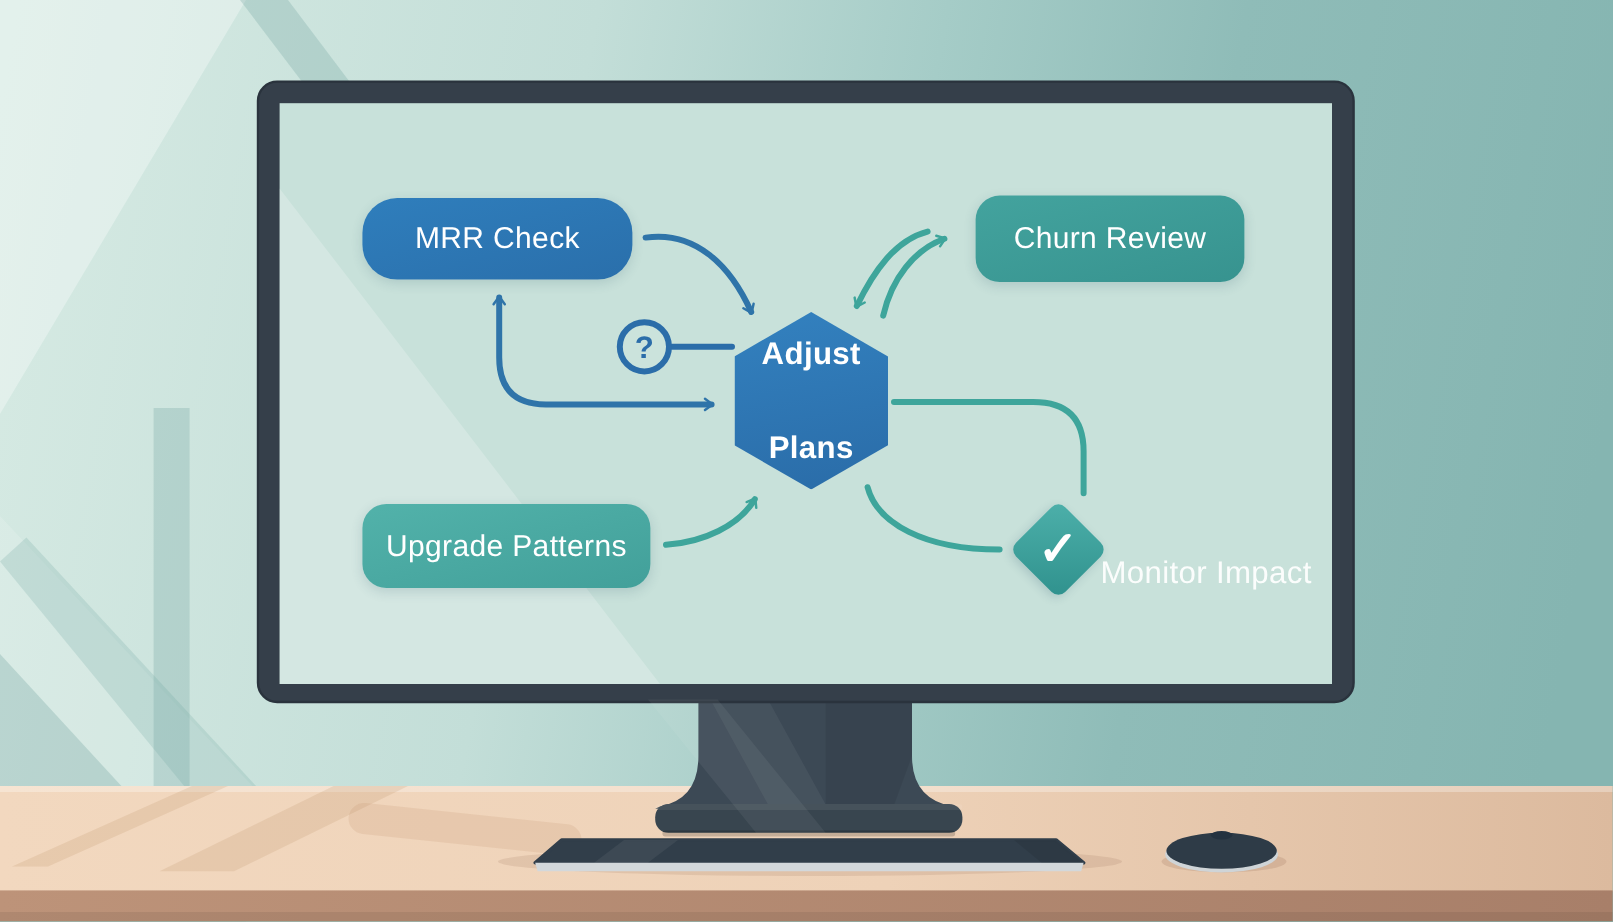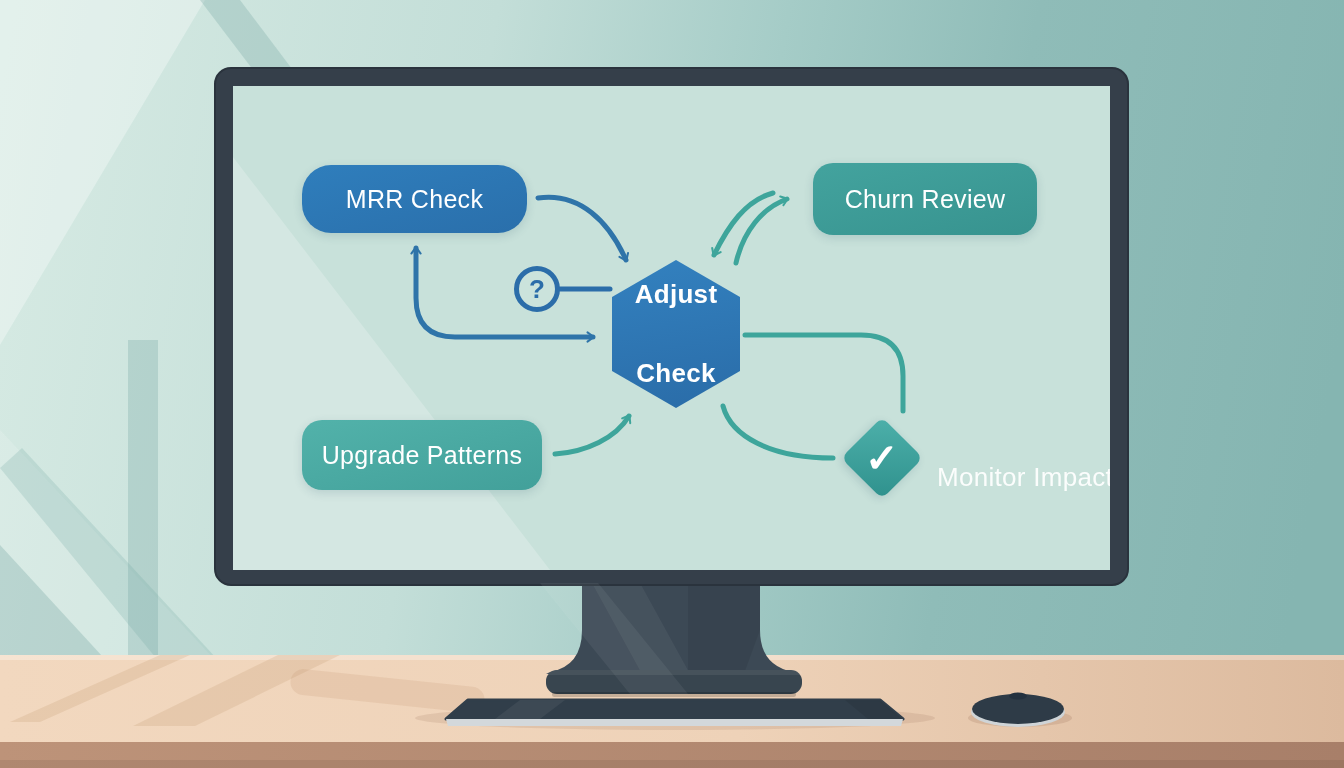--- a/index.html
+++ b/index.html
@@ -27,21 +27,21 @@
   #node-q{left:281px;top:180px;width:46px;height:46px;box-sizing:border-box;
         border:5px solid #2b6da9;border-radius:50%;color:#2b6da9;
         font-weight:700;font-size:26px;background:rgba(255,255,255,.07);}
   #node-diamond{left:620px;top:343px;width:58px;height:58px;
         background:linear-gradient(135deg,#4db0aa,#2f918d);
         transform:rotate(45deg);border-radius:8px;
         box-shadow:0 3px 8px rgba(35,80,100,.18);}
   #diamond-check{transform:rotate(-45deg);font-size:40px;font-weight:700;
         color:#ffffff;line-height:1;}
   #label-impact{position:absolute;left:684px;top:376px;font-size:26px;
-        font-weight:500;color:#fbfdfc;white-space:nowrap;letter-spacing:.3px;margin-left:20px;}
+        font-weight:500;color:#fbfdfc;white-space:nowrap;letter-spacing:.3px;}
 </style>
 </head>
 <body>
 
 <div id="canvas">
 
   <svg id="bg" width="1344" height="768" viewBox="0 0 1344 768">
     <defs>
       <linearGradient id="wallG" gradientUnits="userSpaceOnUse" x1="0" y1="80" x2="1344" y2="320">
         <stop offset="0" stop-color="#d6eae3"></stop>
@@ -132,21 +132,21 @@
     <div class="node pill" id="node-upgrade">
       <span>Upgrade Patterns</span>
     </div>
 
     <div class="node pill" id="node-churn">
       <span>Churn Review</span>
     </div>
 
     <div class="node" id="node-hex">
       <span>Adjust</span>
-      <span>Check</span>
+      <span>Plans</span>
     </div>
 
     <div class="node" id="node-q">
       <span>?</span>
     </div>
 
     <div class="node" id="node-diamond">
       <span id="diamond-check">✓</span>
     </div>
 

